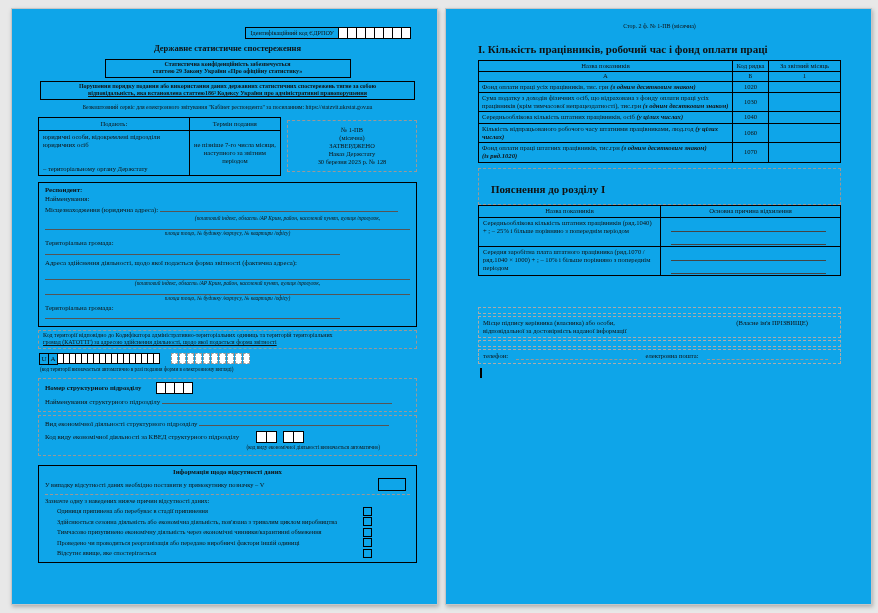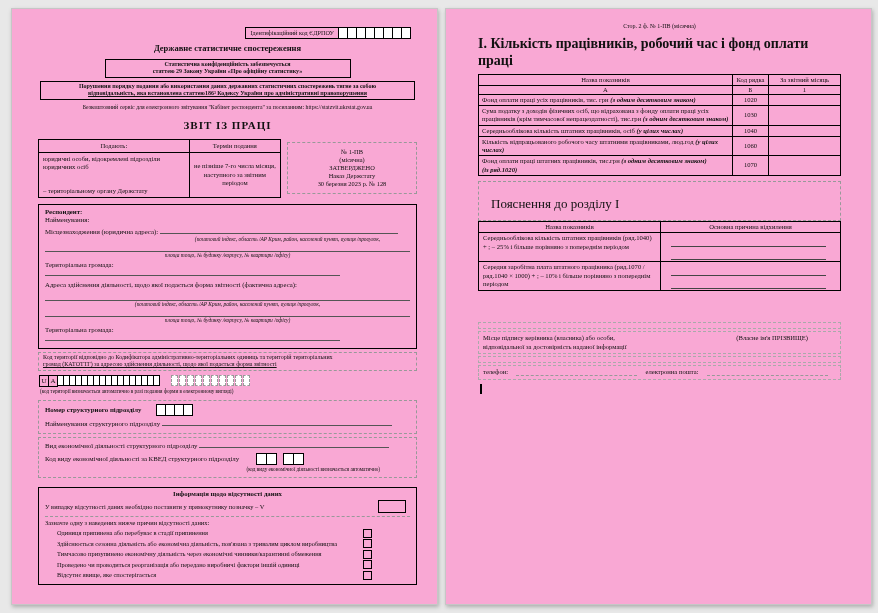--- a/index.html
+++ b/index.html
@@ -6,21 +6,21 @@
   html,body { width: 878px; height: 613px; }
   body {
     background: #e8e8e8;
     font-family: "Liberation Serif", "DejaVu Serif", serif;
     color: #111;
     position: relative;
     overflow: hidden;
   }
   .page {
     position: absolute; top: 8px; width: 427px; height: 597px;
-    background: #f9a8d4; border: 1px solid #c6c6c6;
+    background: #0ea5e9; border: 1px solid #c6c6c6;
     box-shadow: 1px 2px 4px rgba(0,0,0,.25);
     font-size: 7px; line-height: 1.25;
   }
   #page-left  { left: 11px;  padding: 18px 20px 0 26px; }
   #page-right { left: 445px; padding: 14px 30px 0 32px; }
 
   .center { text-align: center; }
   .bold { font-weight: bold; }
   .it { font-style: italic; font-weight: bold; }
   .u { text-decoration: underline; }
@@ -71,31 +71,31 @@
 
   .info-box { border: 1px solid #000; margin-top: 9px; padding: 2px 6px 4px; font-size: 6.4px; }
   .info-instr { display: flex; justify-content: space-between; align-items: center; margin-top: 2px;
                 padding-bottom: 3px; border-bottom: 1px dashed #999; }
   .vbox { width: 28px; height: 13px; border: 1px solid #000; margin-right: 4px; }
   .reason { display: flex; justify-content: space-between; align-items: center; margin: 1.5px 0 0 12px; }
   .checkbox { width: 9px; height: 9px; border: 1px solid #000; margin-right: 38px; flex: none; }
 
   
   .pg2-head { font-size: 6px; text-align: center; }
-  .sec-title { font-size: 14px; font-weight: bold; margin-top: 4px; }
+  .sec-title { font-size: 11px; font-weight: bold; margin-top: 12px; }
   table { border-collapse: collapse; width: 100%; font-size: 6.6px; }
   .t1 { margin-top: 4px; }
   .t1 th, .t1 td { border: 1px solid #000; padding: 1px 3px; vertical-align: middle; }
   .t1 th { font-weight: normal; }
   .t1 .code-col { width: 36px; text-align: center; }
   .t1 .val-col { width: 72px; }
   .t1 .subrow td { text-align: center; padding: 0 3px; }
   .t1 .dashed-top td { border-top: 1px dashed #888; }
   .explain-box { border: 1px dashed #999; margin-top: 5px; padding: 14px 0 8px 12px; }
-  .explain-title { font-size: 13px; font-weight: normal; }
+  .explain-title { font-size: 11px; font-weight: bold; }
   .t2 { margin-top: 0; }
   .t2 th, .t2 td { border: 1px solid #000; padding: 1px 4px; vertical-align: top; }
   .t2 th { font-weight: normal; }
   .t2 .name-col { width: 182px; }
   .t2 .reason-line { display: block; border-bottom: 1px solid #444; height: 11px; margin: 2px 10px 0 6px; }
 
   .sig-area { margin-top: 31px; font-size: 6.6px; }
   .dashrow { border: 1px dashed #aaa; margin-top: 2px; }
   .dashrow.thin { height: 7px; }
   .sig-main { display: flex; justify-content: space-between; padding: 2px 4px; }
@@ -130,21 +130,20 @@
     <div>статтею 29 Закону України «Про офіційну статистику»</div>
   </div>
 
   <div class="warn-box">
     <div>Порушення порядку подання  або використання даних державних статистичних  спостережень тягне за собою</div>
     <div class="u">відповідальність, яка встановлена статтею186³ Кодексу України про адміністративні правопорушення</div>
   </div>
 
   <div class="service center">Безкоштовний сервіс для електронного звітування "Кабінет респондента" за посиланням: https://statzvit.ukrstat.gov.ua</div>
 
-  <div class="center bold report-title">ЗВІТ ІЗ ПРАЦІ</div>
 
 
   <div class="submit-wrap">
     <div class="submit-table">
       <div class="submit-hdr">
         <div class="sc1 center">Подають:</div>
         <div class="sc2">Термін подання</div>
       </div>
       <div class="submit-body">
         <div class="sc1">

